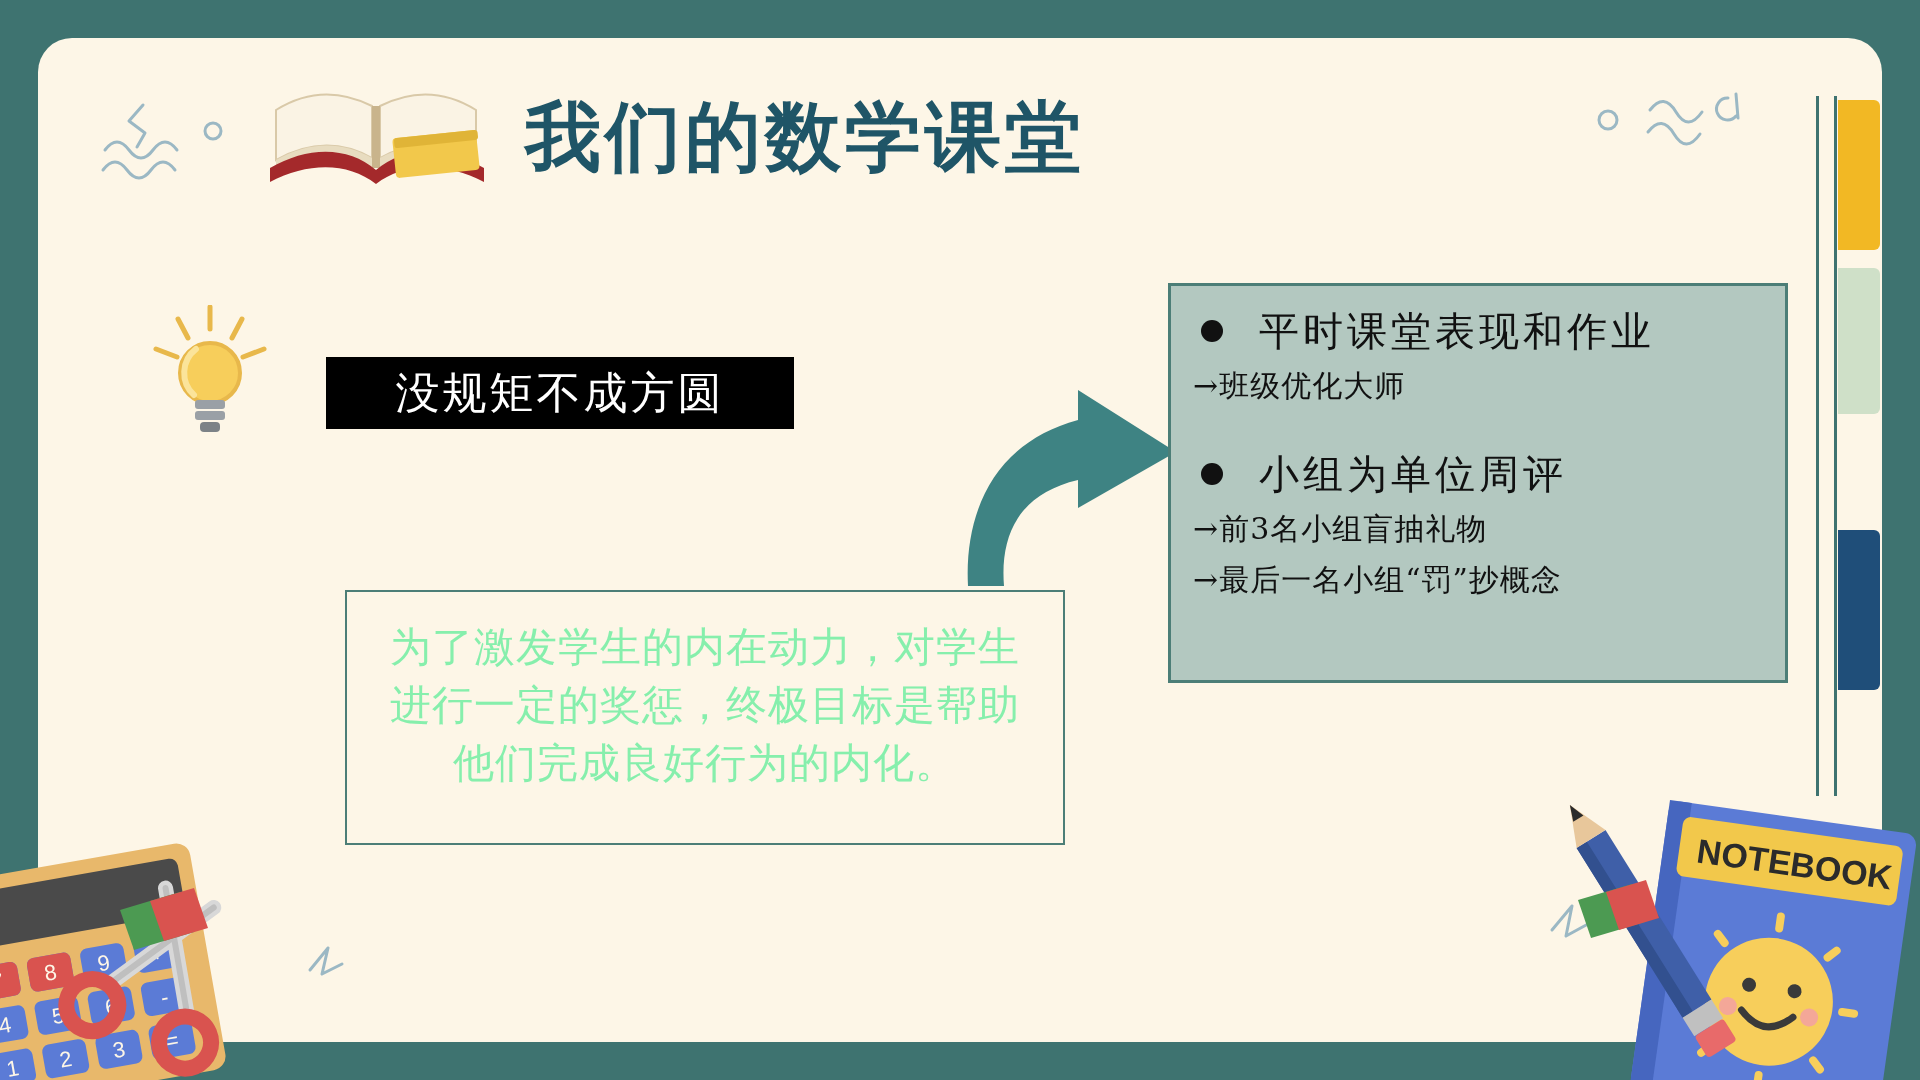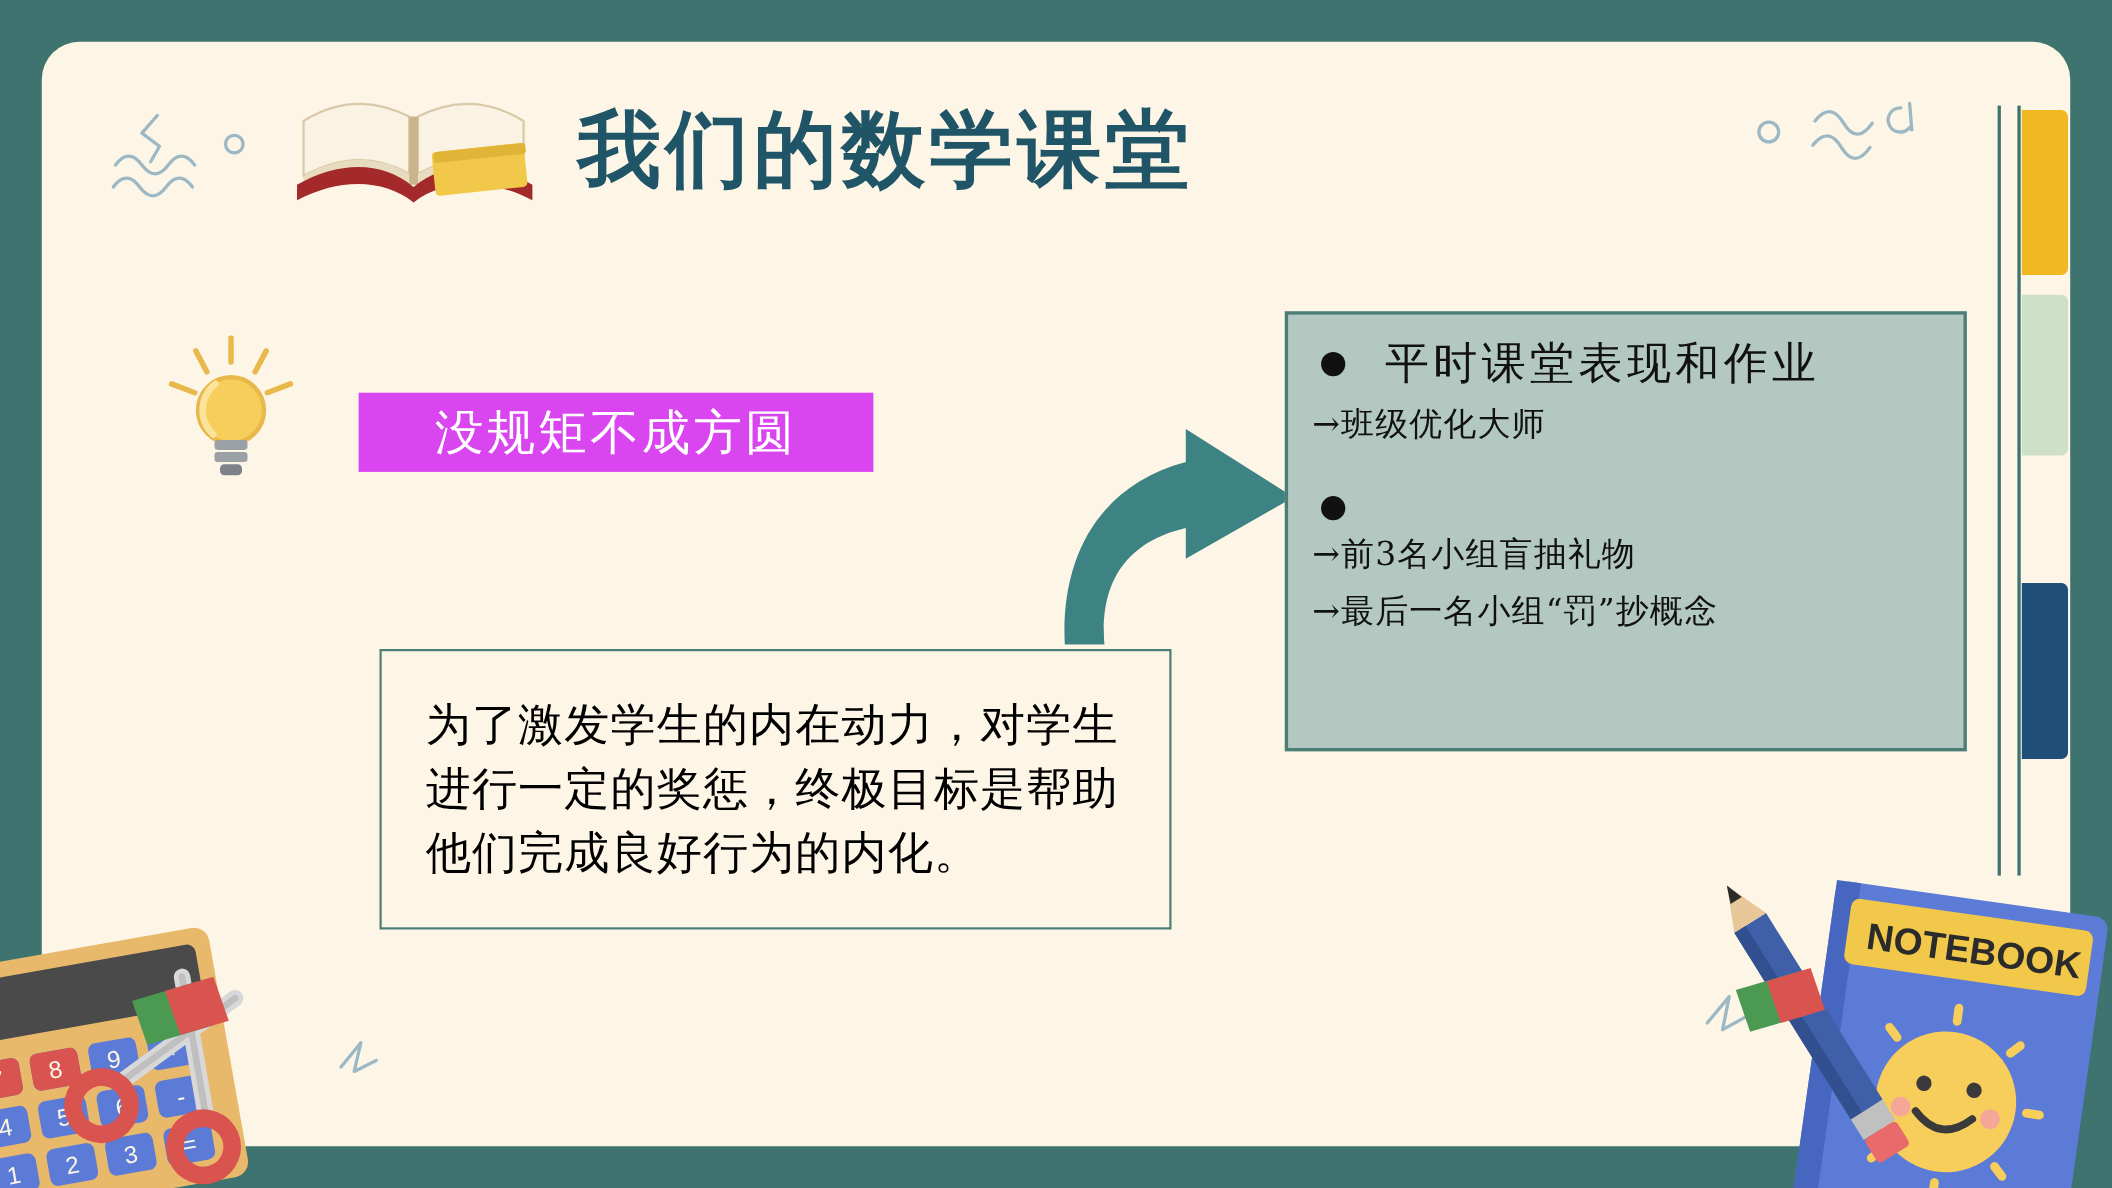--- a/index.html
+++ b/index.html
@@ -37,37 +37,38 @@
 
   
   .book{position:absolute;left:268px;top:82px;width:220px;height:110px;}
 
   
   .bulb{position:absolute;left:150px;top:305px;width:120px;height:135px;}
 
   
   .label-box{
     position:absolute;left:326px;top:357px;width:468px;height:72px;
-    background:#d946ef;display:flex;align-items:center;justify-content:center;
+    background:#000000;display:flex;align-items:center;justify-content:center;
   }
   .label-box span{
     color:#FFFFFF;font-size:44px;letter-spacing:3px;
     font-family:"Liberation Sans","DejaVu Sans",sans-serif;
   }
 
   
   .para-box{
     position:absolute;left:345px;top:590px;width:720px;height:255px;
     border:2px solid #4C7E77;background:transparent;
     box-sizing:border-box;padding:26px 28px 0 28px;
   }
   .para-box p{
-    margin:12px;color:#000000;font-size:41px;line-height:1.42;
+    margin:0;color:#86efac;font-size:41px;line-height:1.42;
     letter-spacing:1px;
     font-family:"DejaVu Serif","Liberation Serif",serif;
+    text-align:center;
   }
 
   
   .arrow{position:absolute;left:962px;top:390px;width:230px;height:200px;}
 
   
   .panel{
     position:absolute;left:1168px;top:283px;width:620px;height:400px;
     background:#B3C8C0;border:3px solid #4C7E77;box-sizing:border-box;
     padding:22px 20px 0 22px;
@@ -177,20 +178,21 @@
     <div class="bullet-row">
       <span class="bullet-dot"></span>
       <span class="bullet-text">平时课堂表现和作业</span>
     </div>
     <div class="sub-line">→班级优化大师</div>
 
     <div class="gap"></div>
 
     <div class="bullet-row">
       <span class="bullet-dot"></span>
+      <span class="bullet-text">小组为单位周评</span>
     </div>
     <div class="sub-line">→前3名小组盲抽礼物</div>
     <div class="sub-line">→最后一名小组“罚”抄概念</div>
   </div>
 
   <svg class="supplies-left" viewBox="0 0 430 265">
 
     <g transform="rotate(-10 120 160)">
       <rect x="-40" y="40" width="250" height="230" rx="14" fill="#E8B86B"></rect>
       <rect x="-26" y="54" width="222" height="56" rx="8" fill="#4A4A4A"></rect>

